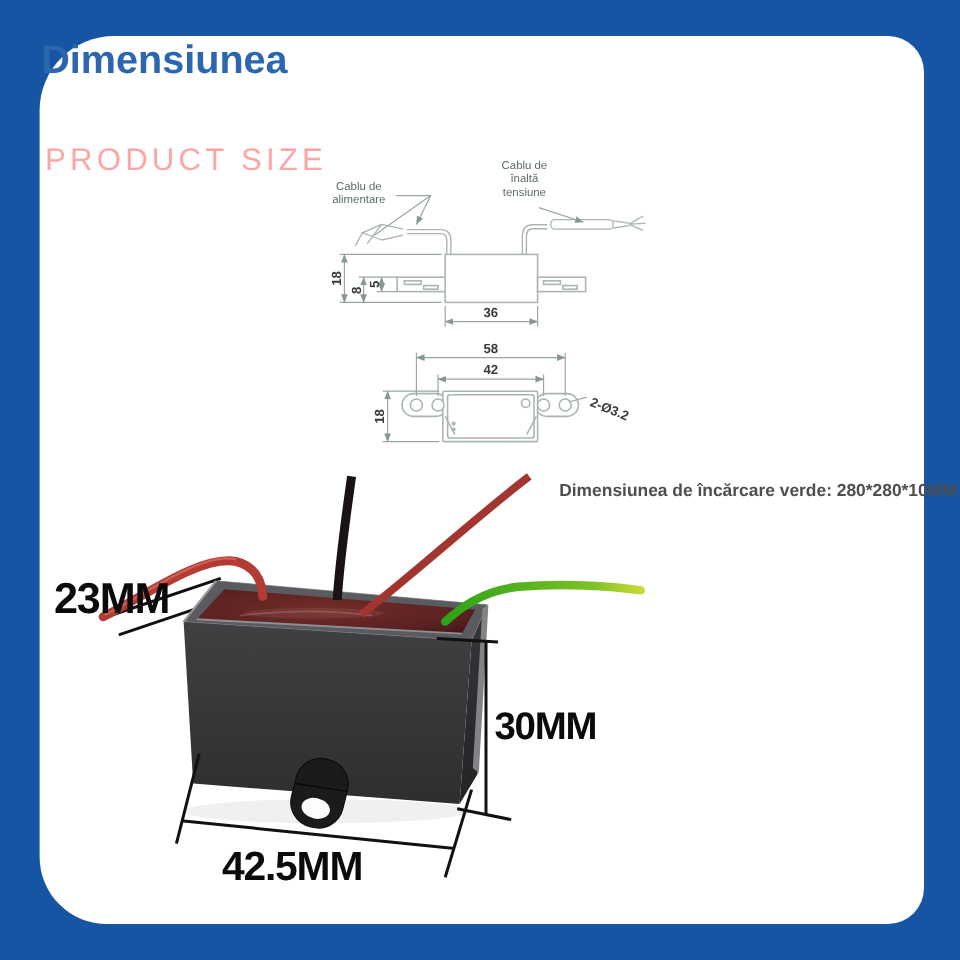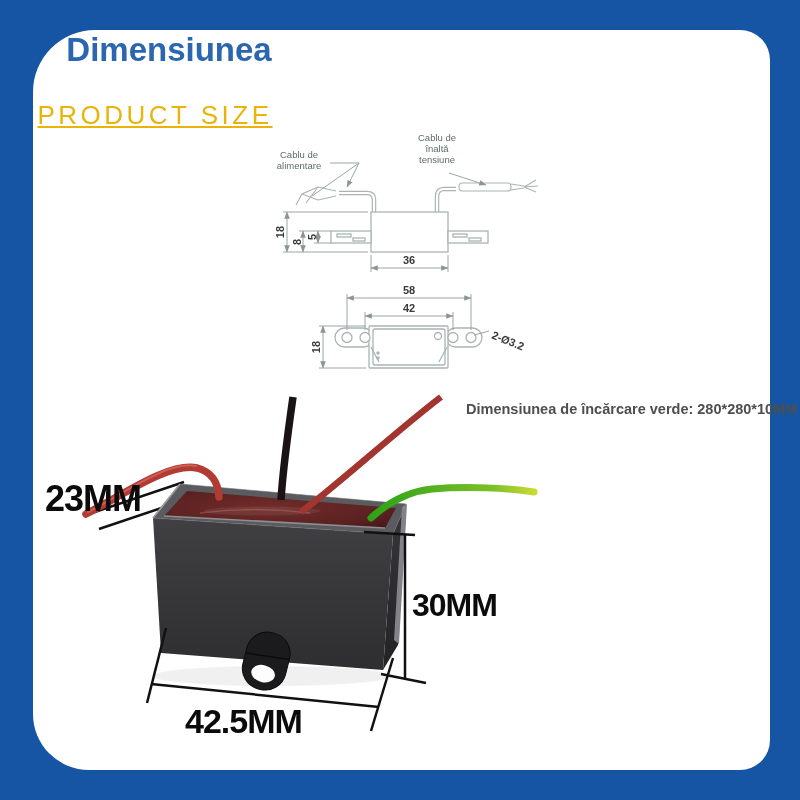--- a/index.html
+++ b/index.html
@@ -1,22 +1,22 @@
 <!DOCTYPE html>
 <html><head>
 <meta charset="utf-8">
 <style>
   html,body{margin:0;padding:0;width:800px;height:800px;overflow:hidden;
     background:#1655a4;font-family:"Liberation Sans",sans-serif;position:relative;}
   .card{position:absolute;left:33px;top:30px;width:737px;height:740px;
     background:#ffffff;border-radius:62px 30px 30px 56px;}
-  .title{position:absolute;left:52px;top:34px;width:234px;text-align:center;
+  .title{position:absolute;left:20px;top:34px;width:234px;text-align:center;
     color:#2b66af;font-size:33px;line-height:32px;font-weight:600;}
-  .subtitle{position:absolute;left:30px;top:100px;width:250px;text-align:center;
-    color:#eab308;font-size:26px;letter-spacing:3.5px;font-weight:500;text-decoration:underline;}
+  .subtitle{position:absolute;left:30px;top:118px;width:250px;text-align:center;
+    color:#fca5a5;font-size:26px;letter-spacing:3.5px;font-weight:500;}
   .note{position:absolute;left:466px;top:401px;font-size:14.5px;color:#4e4e4e;font-weight:bold;}
   .svgabs{position:absolute;}
   .dwg-label{font-size:9.5px;fill:#5c6c6c;}
   .dwg-dim{font-size:11px;font-weight:bold;fill:#3a3a3a;}
   .photo-dim{font-weight:bold;fill:#0b0b0b;letter-spacing:-1px;}
 </style>
 </head>
 <body>
 
 <div class="card"></div>

